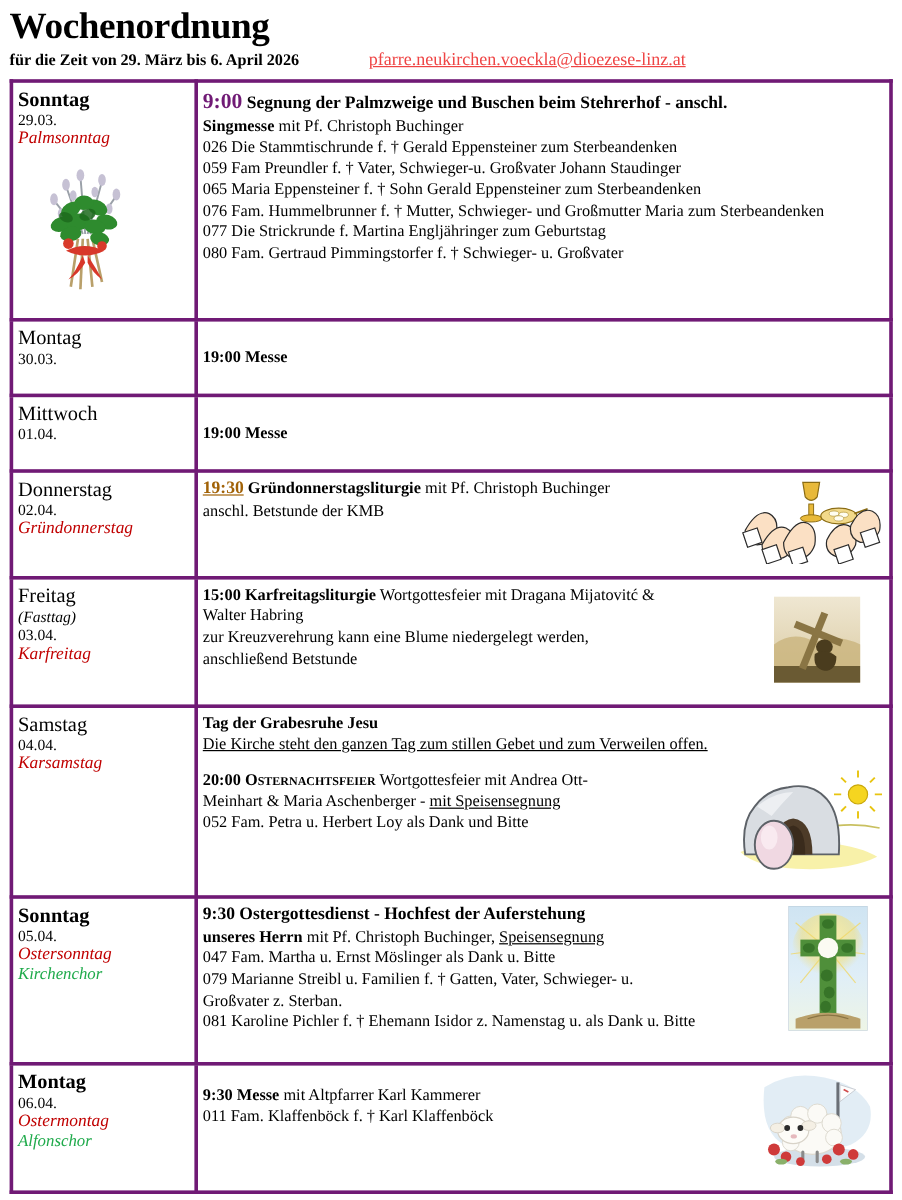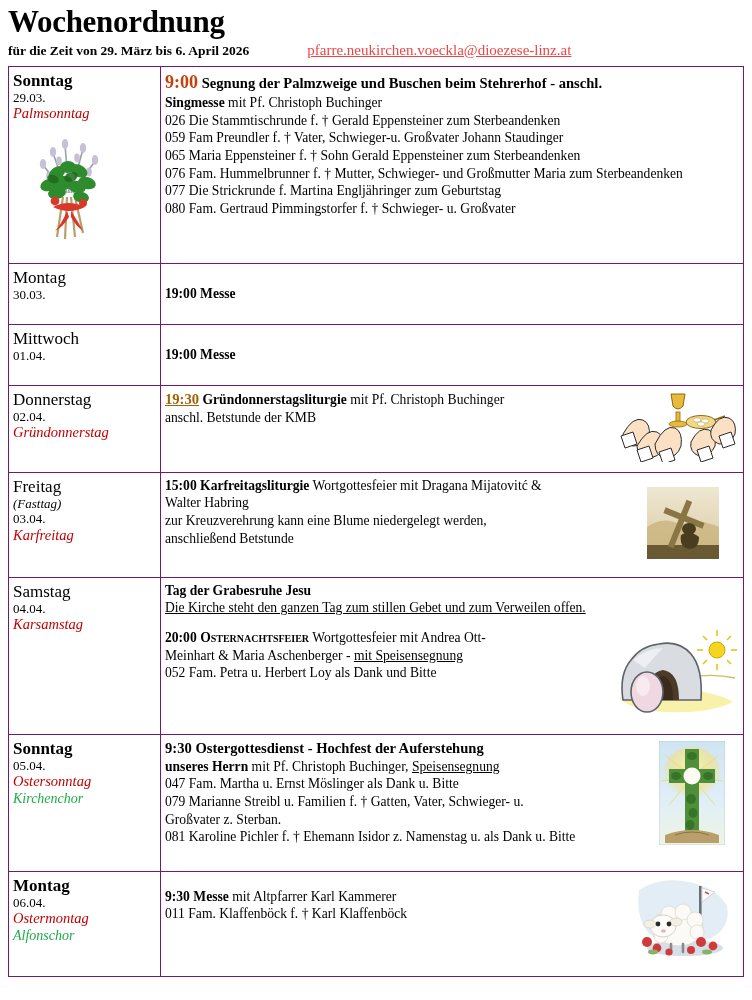--- a/index.html
+++ b/index.html
@@ -49,21 +49,21 @@
   }
 
   
   table.sched {
     border-collapse: collapse;
     width: 736px;
     margin-left: 8px;
     table-layout: fixed;
   }
   table.sched td {
-    border: 1px solid #701a75;
+    border: 3px solid #701a75;
     vertical-align: top;
     padding: 4px;
   }
   td.daycell {
     width: 143px;
     padding: 6px 6px 6px 8px;
   }
   td.infocell {
     padding: 6px 6px 6px 8px;
     position: relative;
@@ -96,21 +96,21 @@
   
   .line {
     font-size: 13.6px;
     line-height: 1.30;
     white-space: normal;
   }
   .line.big { font-size: 14.6px; }
   .b { font-weight: bold; }
   .red { color: #a16207; }
   .redbig {
-    color: #c2410c;
+    color: #701a75;
     font-weight: bold;
     font-size: 18px;
   }
   .u { text-decoration: underline; }
   .sc {
     font-variant: small-caps;
     font-weight: bold;
   }
   .spacer { height: 12px; }
 

